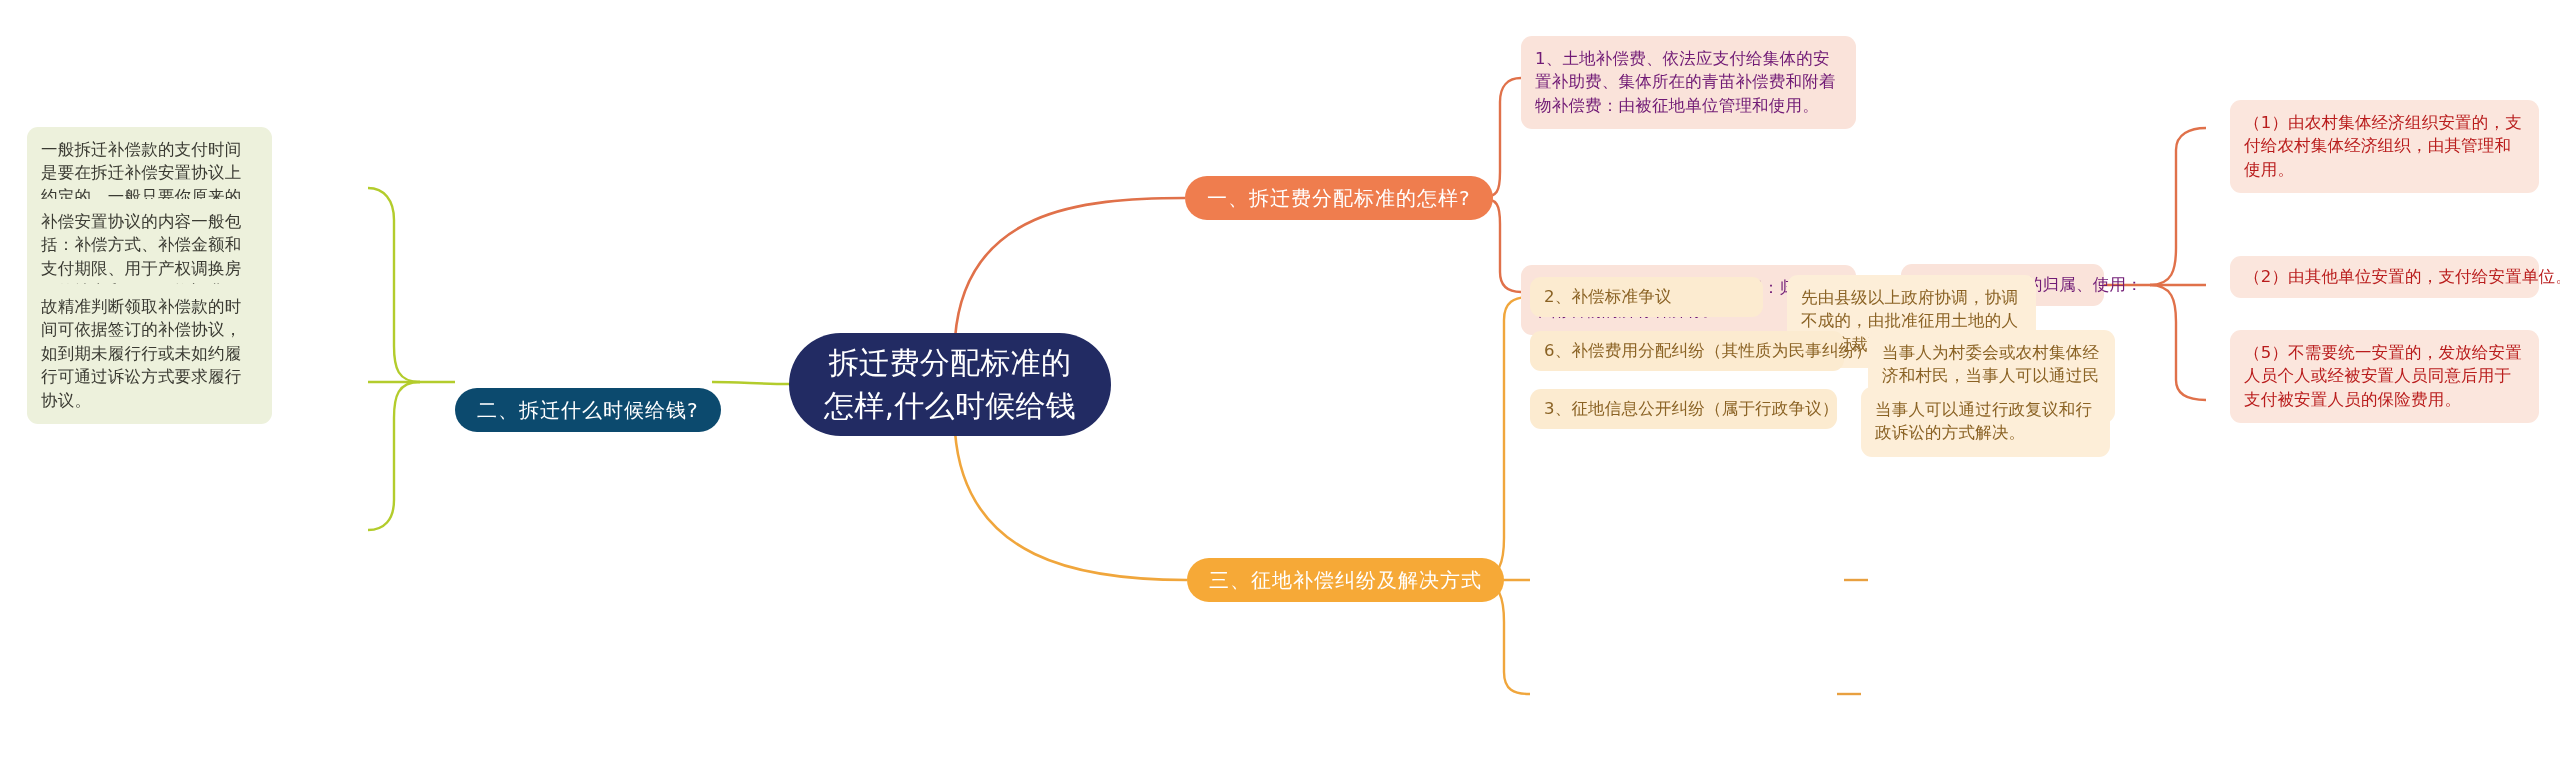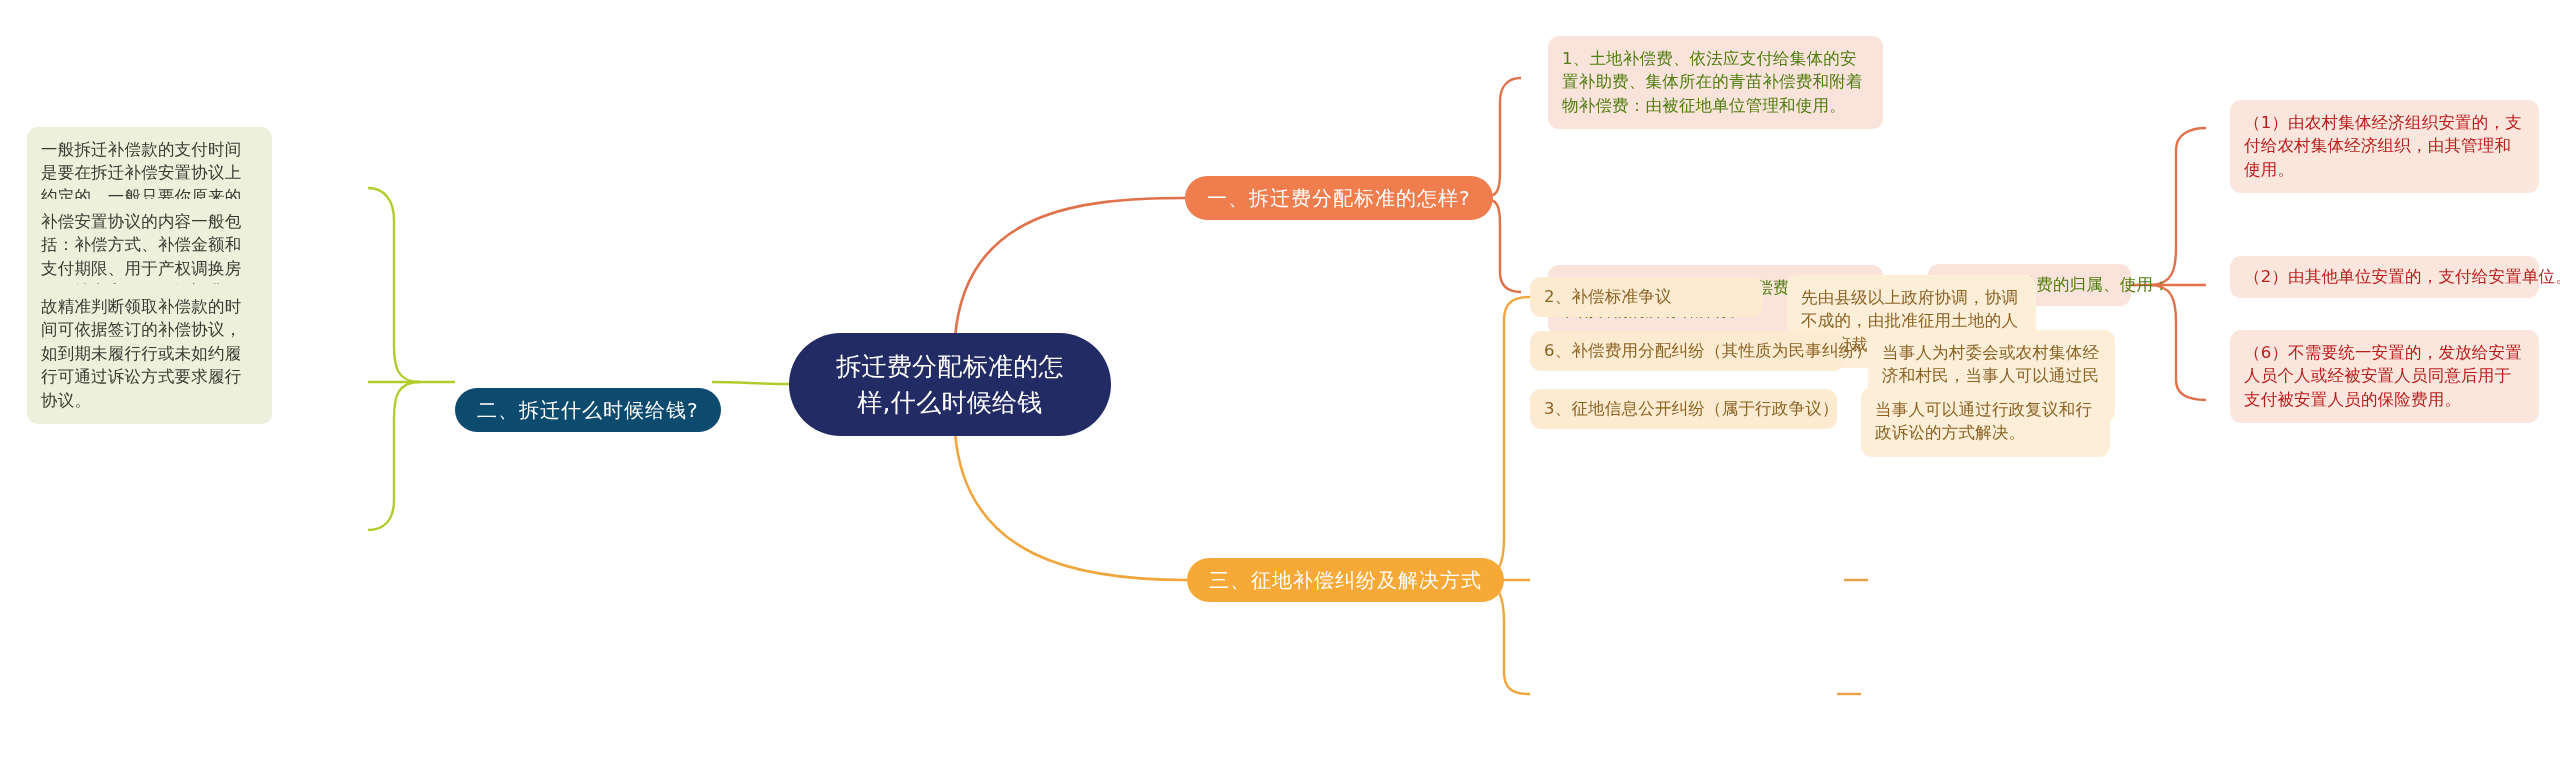--- a/index.html
+++ b/index.html
@@ -37,21 +37,21 @@
 
   
   .root {
     left: 789px;
     top: 333px;
     width: 322px;
     height: 103px;
     background: #222b63;
     border-radius: 52px;
     color: #ffffff;
-    font-size: 25px;
+    font-size: 30px;
     display: flex;
     align-items: center;
     justify-content: center;
     text-align: center;
     padding: 0 34px;
     letter-spacing: 0.3px;
   }
 
   
   .branch {
@@ -79,21 +79,21 @@
   }
   .card.oneline {
     display: flex;
     align-items: center;
     white-space: nowrap;
     padding-top: 0;
     padding-bottom: 0;
   }
 
   
-  .c-orange   { background: #fae3da; color: #4d7c0f; margin-left: 27px; }
+  .c-orange   { background: #fae3da; color: #701a75; }
   .c-orange2  { background: #fbe6dd; color: #b91c1c; }
 
   
   .c-green    { background: #edf1dc; color: #3a3a32; }
 
   
   .c-yellow   { background: #fcebd0; color: #8a6224; }
   .c-yellow2  { background: #fdeed8; color: #8a6224; }
 
   
@@ -164,21 +164,21 @@
   <div class="node card c-orange n11">1、土地补偿费、依法应支付给集体的安置补助费、集体所在的青苗补偿费和附着物补偿费：由被征地单位管理和使用。</div>
 
   <div class="node card c-orange n12">2、青苗补偿费和附着物补偿费：归青苗和附着物的所有者所有。</div>
 
   <div class="node card c-orange oneline n13">3、安置补助费的归属、使用：</div>
 
   <div class="node card c-orange2 n131">（1）由农村集体经济组织安置的，支付给农村集体经济组织，由其管理和使用。</div>
 
   <div class="node card c-orange2 oneline n132">（2）由其他单位安置的，支付给安置单位。</div>
 
-  <div class="node card c-orange2 n133">（6）不需要统一安置的，发放给安置人员个人或经被安置人员同意后用于支付被安置人员的保险费用。</div>
+  <div class="node card c-orange2 n133">（5）不需要统一安置的，发放给安置人员个人或经被安置人员同意后用于支付被安置人员的保险费用。</div>
 
   <div class="node branch branch-2">二、拆迁什么时候给钱?</div>
 
   <div class="node card c-green n21">一般拆迁补偿款的支付时间是要在拆迁补偿安置协议上约定的，一般只要你原来的房子拆除之后就可以支付的。</div>
 
   <div class="node card c-green n22">补偿安置协议的内容一般包括：补偿方式、补偿金额和支付期限、用于产权调换房屋的地点和面积、搬迁费、临时安置费或者周转用房、停产停业损失、搬迁期限、过渡方式和过渡期限等事项。</div>
 
   <div class="node card c-green n23">故精准判断领取补偿款的时间可依据签订的补偿协议，如到期未履行行或未如约履行可通过诉讼方式要求履行协议。</div>
 
   <div class="node branch branch-3">三、征地补偿纠纷及解决方式</div>

